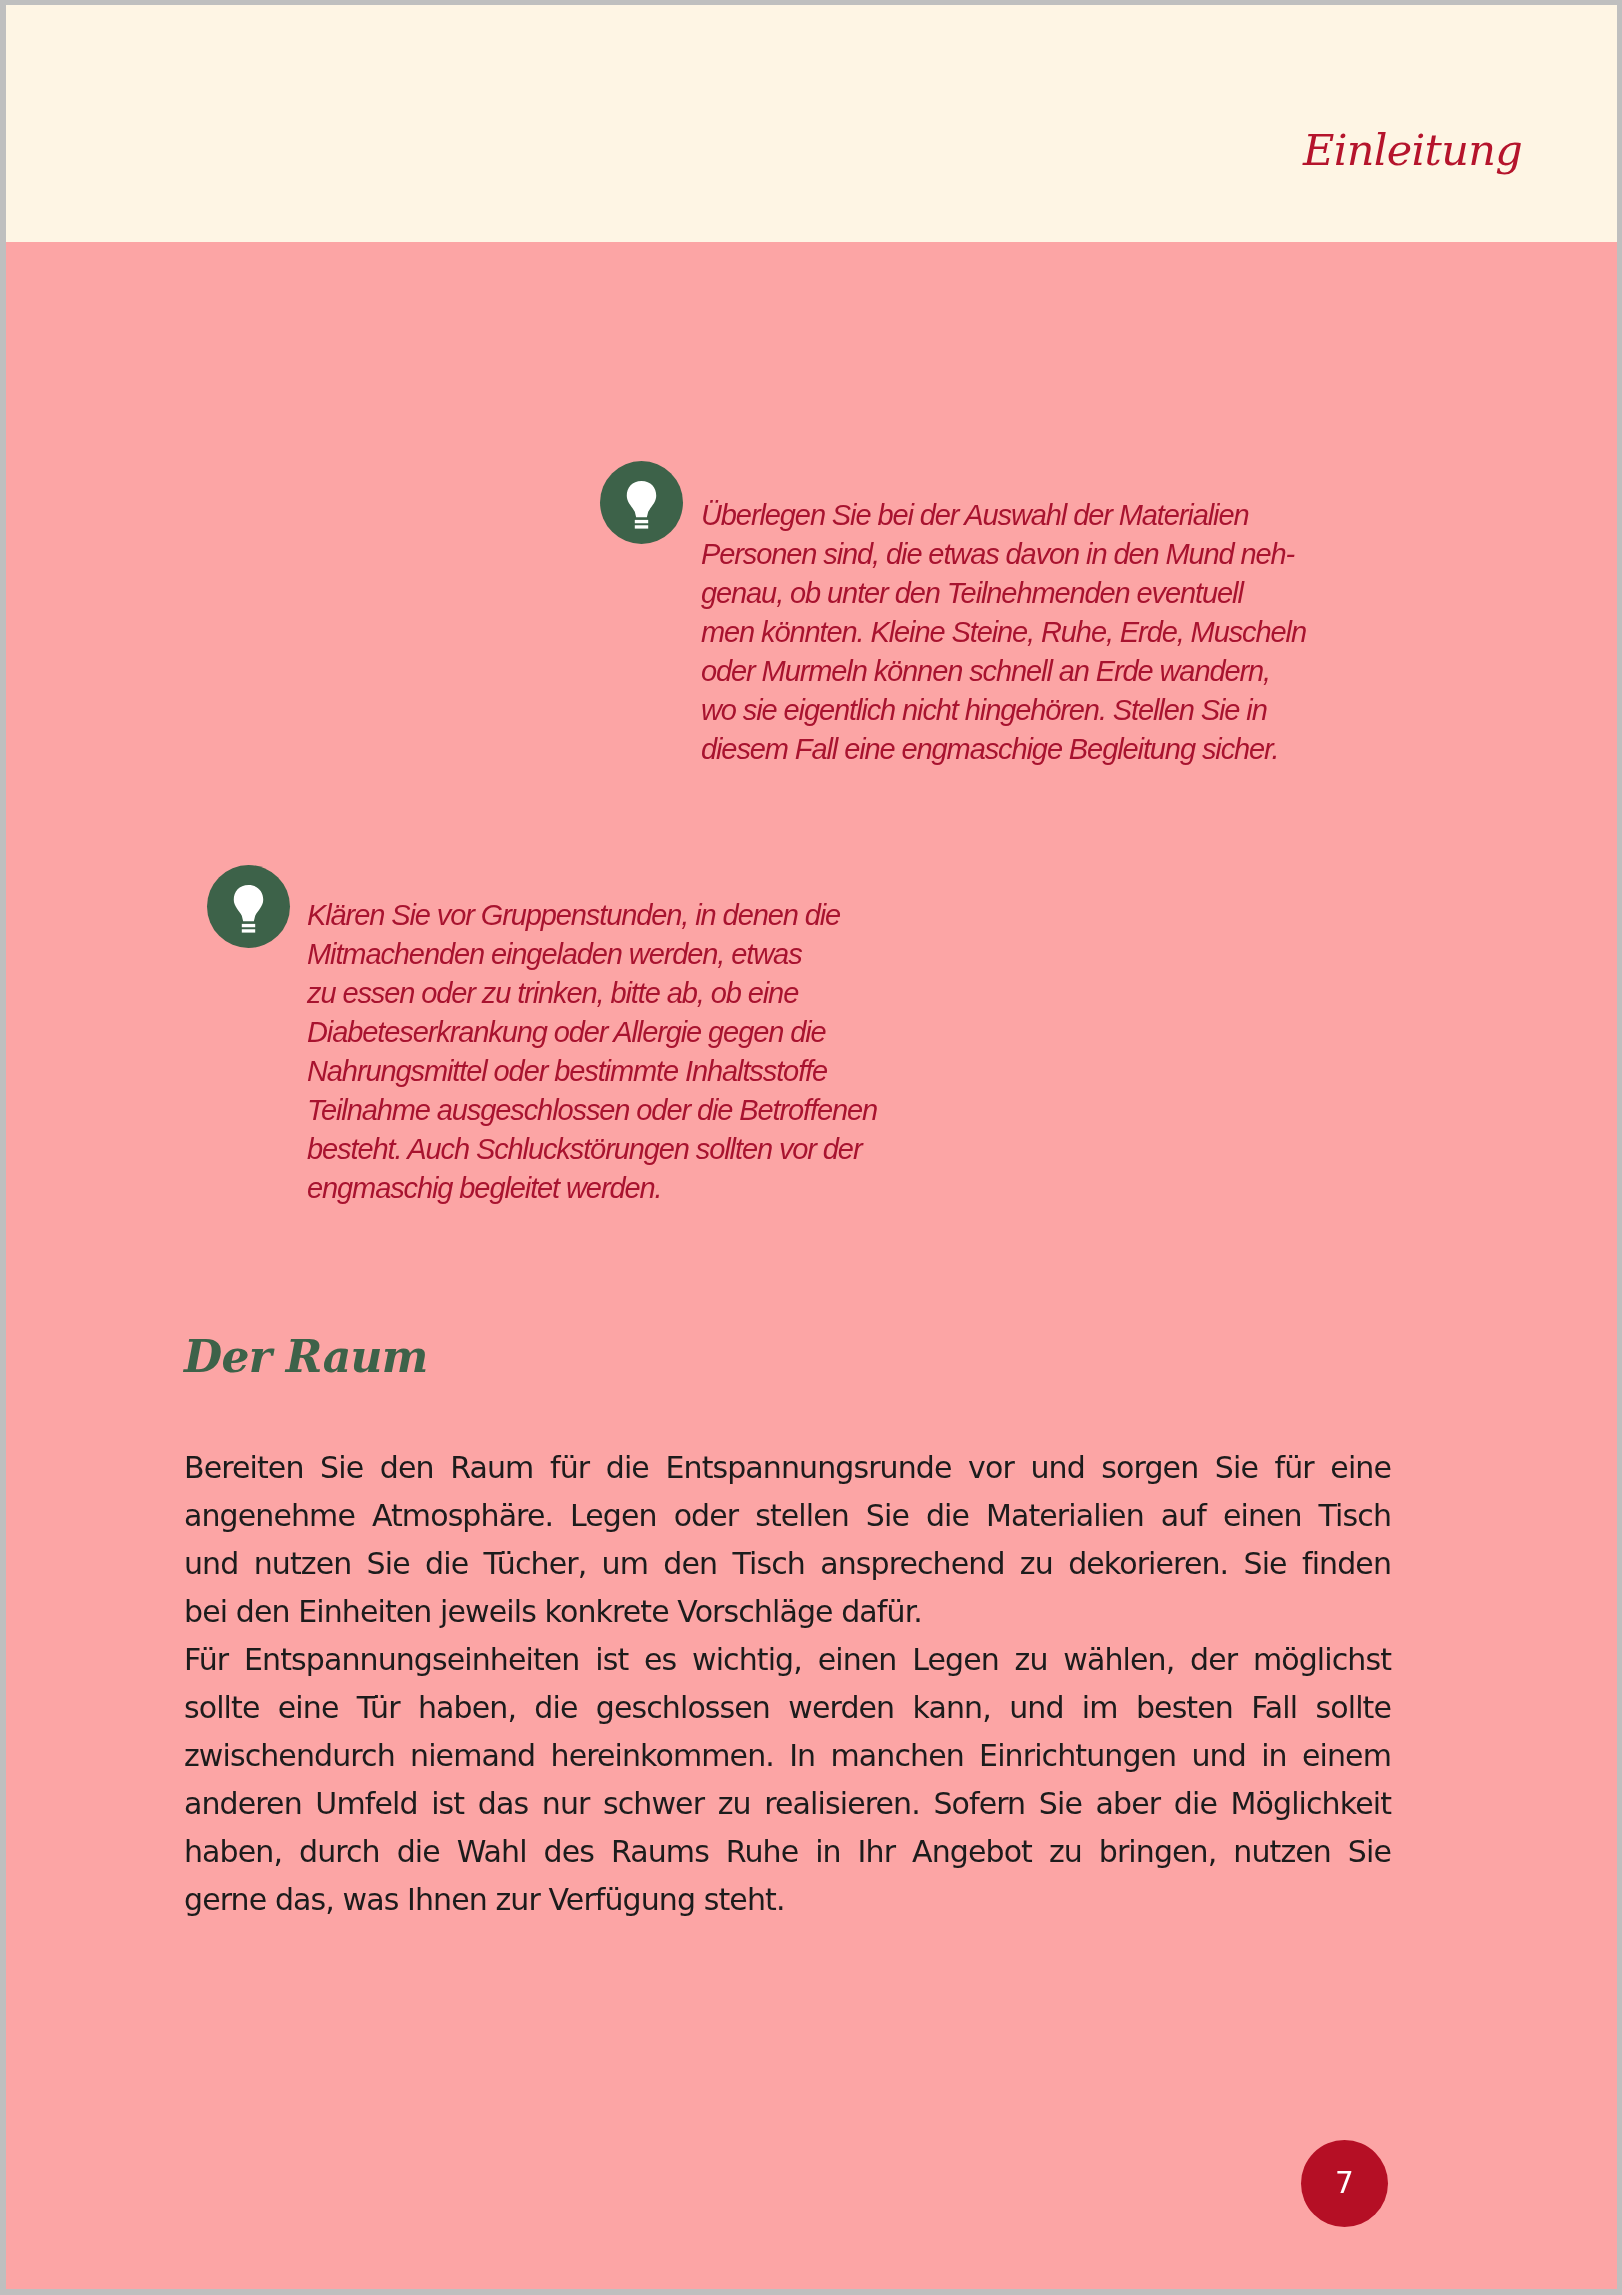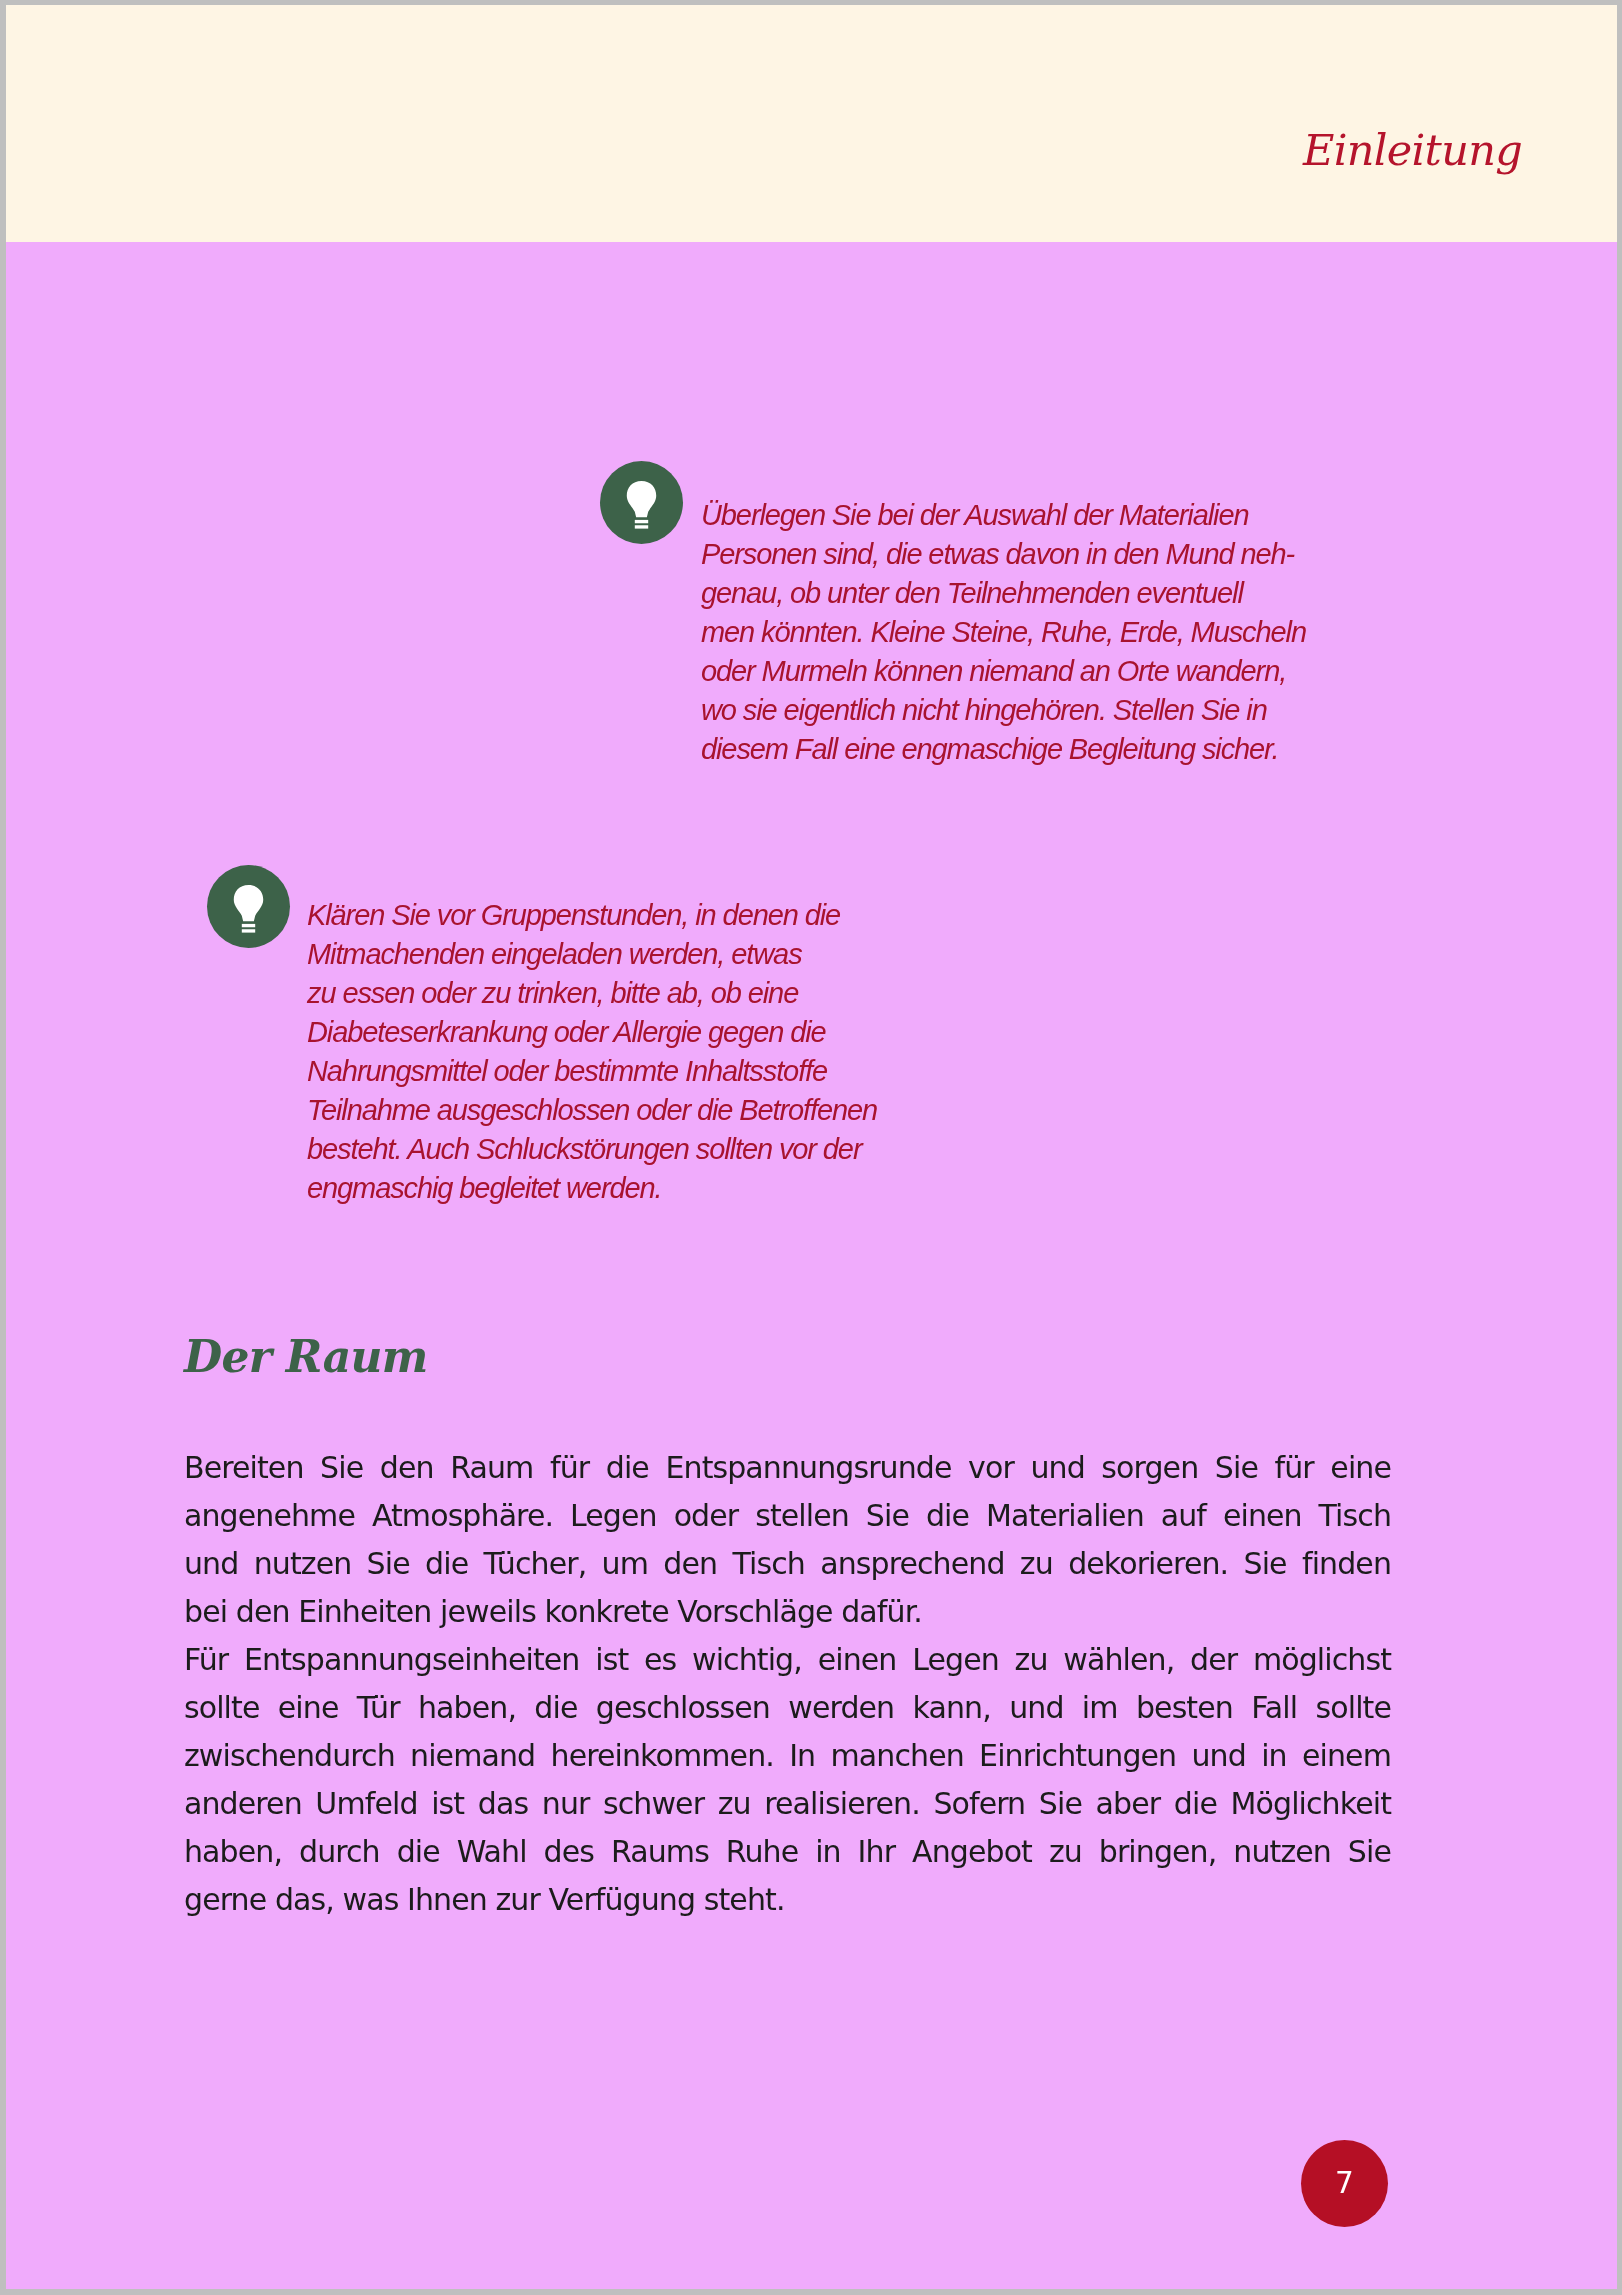--- a/index.html
+++ b/index.html
@@ -6,21 +6,21 @@
   body {
     width: 1623px; height: 2295px;
     background: #bfbfbf;
     position: relative;
     overflow: hidden;
   }
   .page {
     position: absolute;
     left: 6px; top: 5.4px;
     width: 1611px; height: 2284px;
-    background: #f0abfc;
+    background: #fca5a5;
     overflow: hidden;
   }
   .header-band {
     position: absolute;
     left: 0; top: 0;
     width: 100%; height: 237px;
     background: #fef5e4;
   }
   .chapter-title {
     position: absolute;
@@ -114,21 +114,21 @@
         <path d="M62 30 C48 30 40 40 40 52 C40 62 48 68 52 76 L54 84 L70 84 L72 76 C76 68 84 62 84 52 C84 40 76 30 62 30 Z" fill="#ffffff"></path>
         <rect x="52" y="88" width="20" height="5" fill="#ffffff"></rect>
         <rect x="52" y="96" width="20" height="5" fill="#ffffff"></rect>
       </svg>
     </div>
     <div class="tip-text" style="left:695px; top:491px;">
       <span class="tip-line">Überlegen Sie bei der Auswahl der Materialien</span>
       <span class="tip-line">Personen sind, die etwas davon in den Mund neh-</span>
       <span class="tip-line">genau, ob unter den Teilnehmenden eventuell</span>
       <span class="tip-line">men könnten. Kleine Steine, Ruhe, Erde, Muscheln</span>
-      <span class="tip-line">oder Murmeln können niemand an Orte wandern,</span>
+      <span class="tip-line">oder Murmeln können schnell an Erde wandern,</span>
       <span class="tip-line">wo sie eigentlich nicht hingehören. Stellen Sie in</span>
       <span class="tip-line">diesem Fall eine engmaschige Begleitung sicher.</span>
     </div>
   </div>
 
   <div class="tip">
     <div class="tip-icon" style="left:201px; top:860px;">
       <svg width="83" height="83" viewBox="0 0 124 124">
         <path d="M62 30 C48 30 40 40 40 52 C40 62 48 68 52 76 L54 84 L70 84 L72 76 C76 68 84 62 84 52 C84 40 76 30 62 30 Z" fill="#ffffff"></path>
         <rect x="52" y="88" width="20" height="5" fill="#ffffff"></rect>

